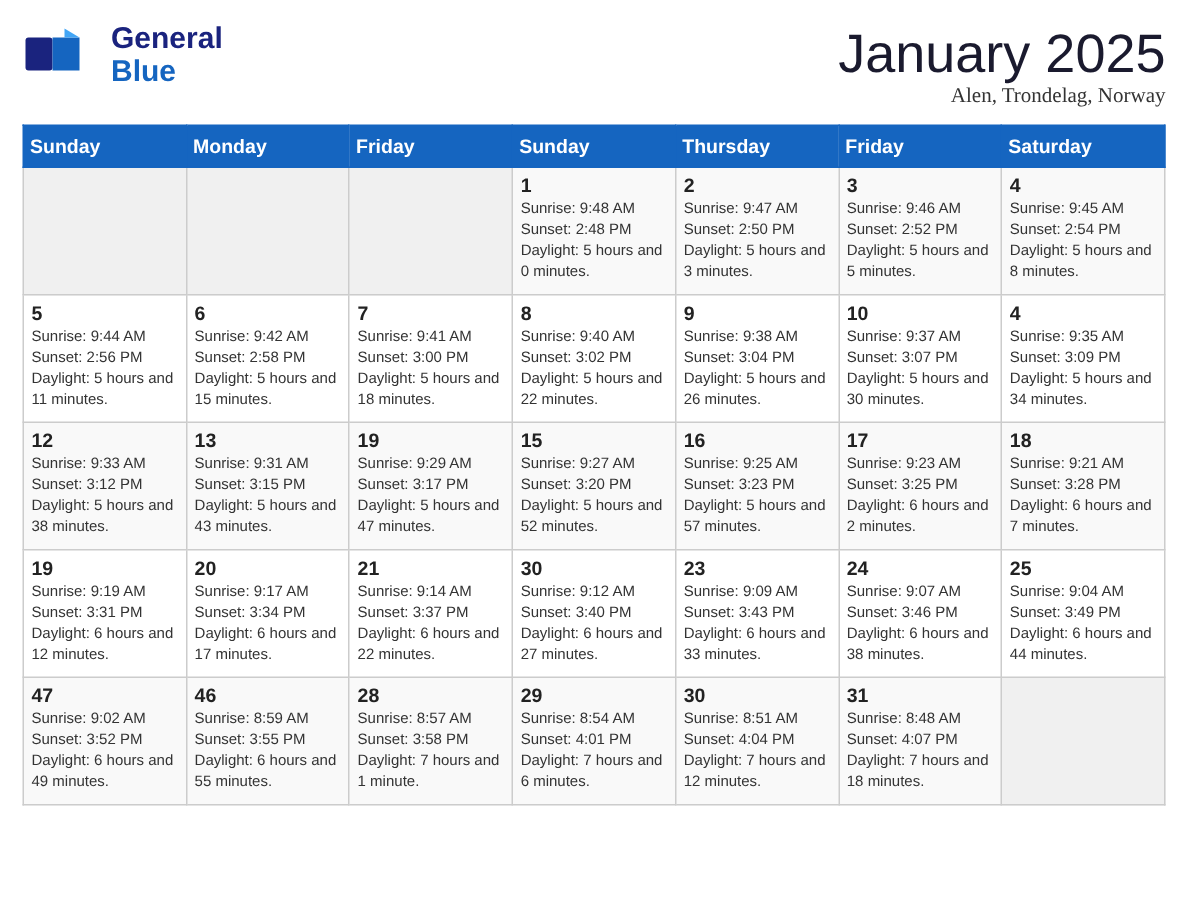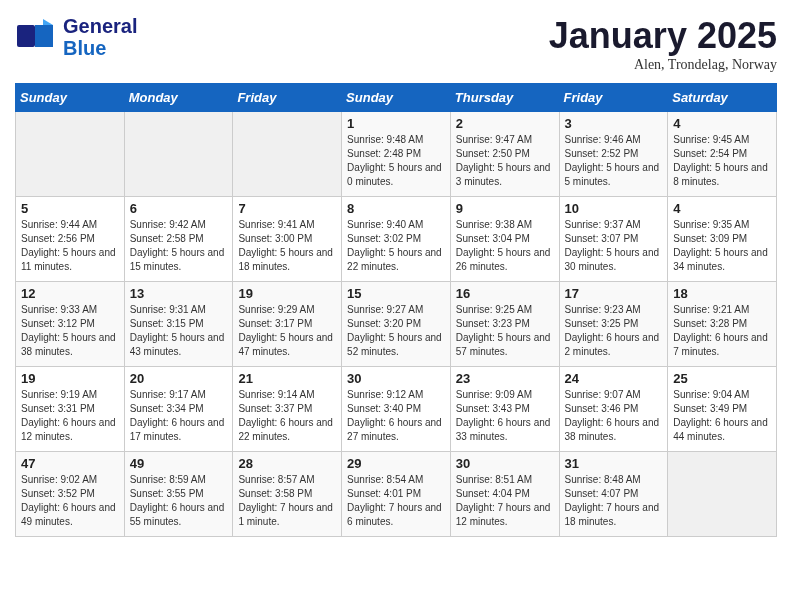--- a/index.html
+++ b/index.html
@@ -19,42 +19,41 @@
     .logo {
       display: flex;
       flex-direction: column;
       align-items: flex-start;
     }
     .title-block {
       text-align: right;
     }
     .month-title {
       font-size: 36px;
-      font-weight: bold;
+      font-weight: normal;
       color: #1a1a2e;
     }
     .location {
       font-size: 14px;
       color: #333;
       font-family: Liberation Serif, serif;
     }
     table {
       width: 100%;
       border-collapse: collapse;
       table-layout: fixed;
     }
     thead tr th {
       background-color: #1565c0;
       color: #fff;
       font-size: 13px;
       font-weight: bold;
       padding: 6px 4px;
       text-align: left;
       border: 1px solid #1565c0;
-      font-style: italic;
     }
     tbody tr td {
       border: 1px solid #ccc;
       vertical-align: top;
       padding: 4px 5px;
       font-size: 10.5px;
       color: #222;
       height: 85px;
       background: #fff;
     }
@@ -77,21 +76,21 @@
     }
     .empty-cell {
       background: #f0f0f0 !important;
     }
   </style>
 </head>
 <body>
 
 <div class="header">
   <div class="logo">
-    <div style="display:flex; align-items:center; gap:8px;">
+    <div style="display:flex; align-items:center; gap:19px;">
       <div style="position:relative; width:40px; height:40px;">
         <svg width="40" height="40" viewBox="0 0 40 40">
           <rect x="2" y="8" width="18" height="22" rx="2" fill="#1a237e"></rect>
           <polygon points="20,8 38,8 38,30 20,30" fill="#1565c0"></polygon>
           <polygon points="28,2 38,8 28,8" fill="#42a5f5"></polygon>
         </svg>
       </div>
       <div>
         <div style="font-size:20px; font-weight:bold; line-height:1.1;">
           <span style="color:#1a237e;">General</span><br>
@@ -229,21 +228,21 @@
           <span class="day-number">25</span>
           <div class="day-info">Sunrise: 9:04 AM<br>Sunset: 3:49 PM<br>Daylight: 6 hours and 44 minutes.</div>
         </td>
       </tr>
       <tr>
         <td>
           <span class="day-number">47</span>
           <div class="day-info">Sunrise: 9:02 AM<br>Sunset: 3:52 PM<br>Daylight: 6 hours and 49 minutes.</div>
         </td>
         <td>
-          <span class="day-number">49</span>
+          <span class="day-number">46</span>
           <div class="day-info">Sunrise: 8:59 AM<br>Sunset: 3:55 PM<br>Daylight: 6 hours and 55 minutes.</div>
         </td>
         <td>
           <span class="day-number">28</span>
           <div class="day-info">Sunrise: 8:57 AM<br>Sunset: 3:58 PM<br>Daylight: 7 hours and 1 minute.</div>
         </td>
         <td>
           <span class="day-number">29</span>
           <div class="day-info">Sunrise: 8:54 AM<br>Sunset: 4:01 PM<br>Daylight: 7 hours and 6 minutes.</div>
         </td>

